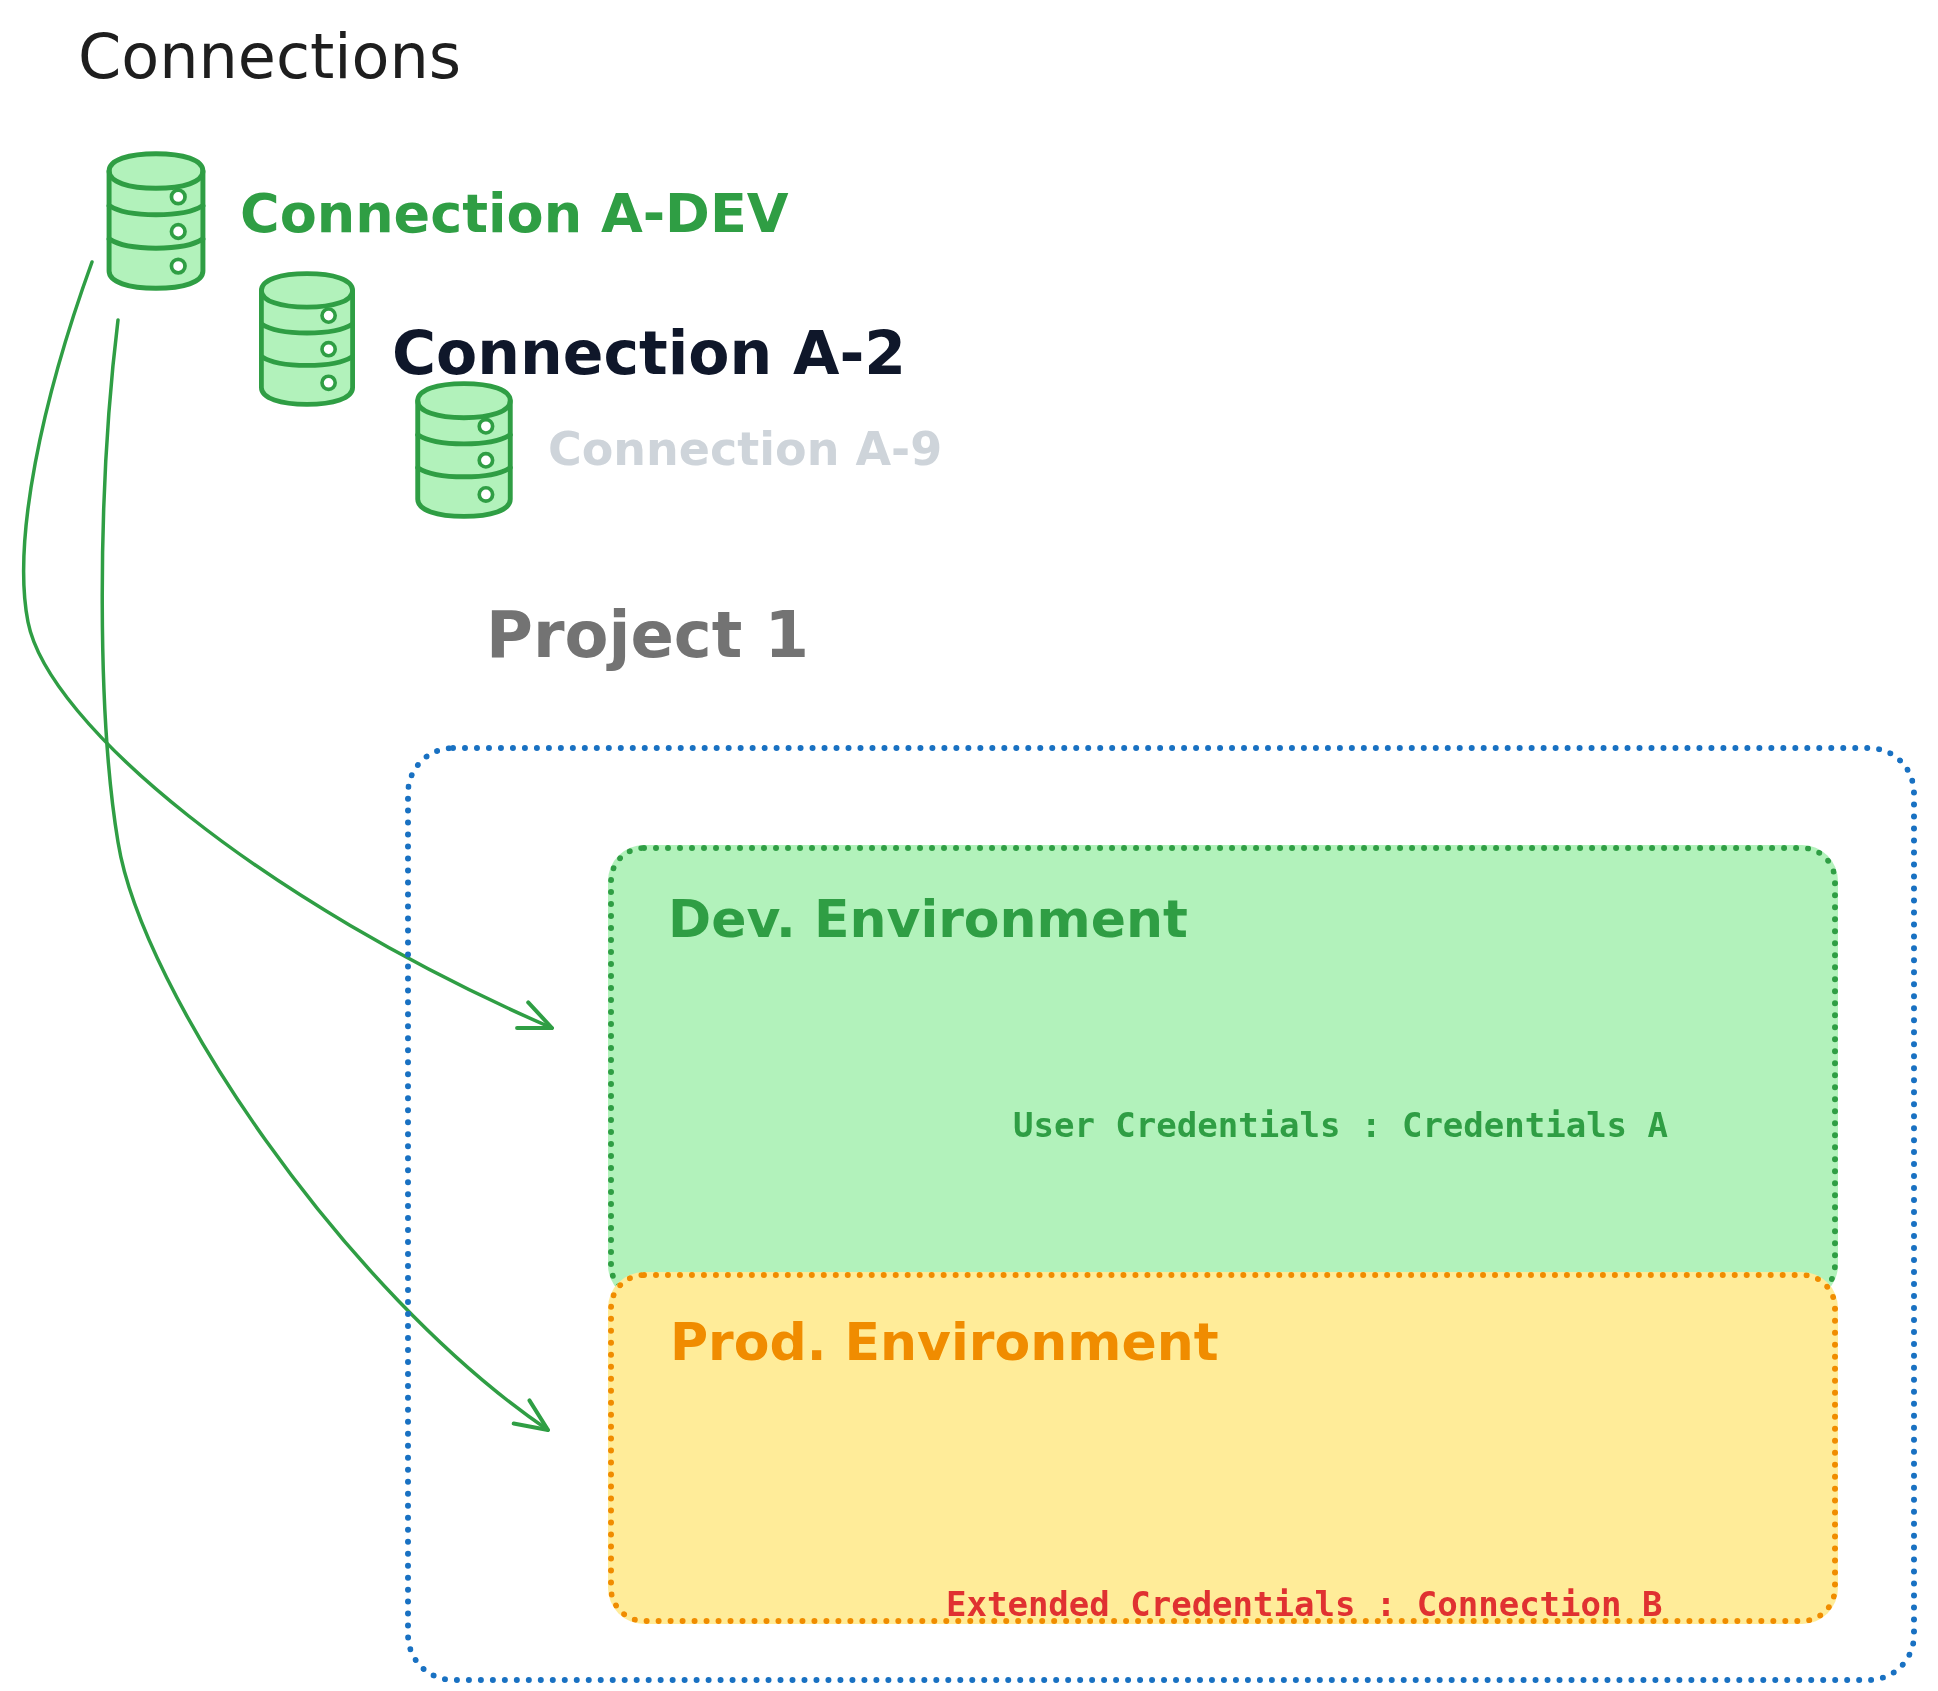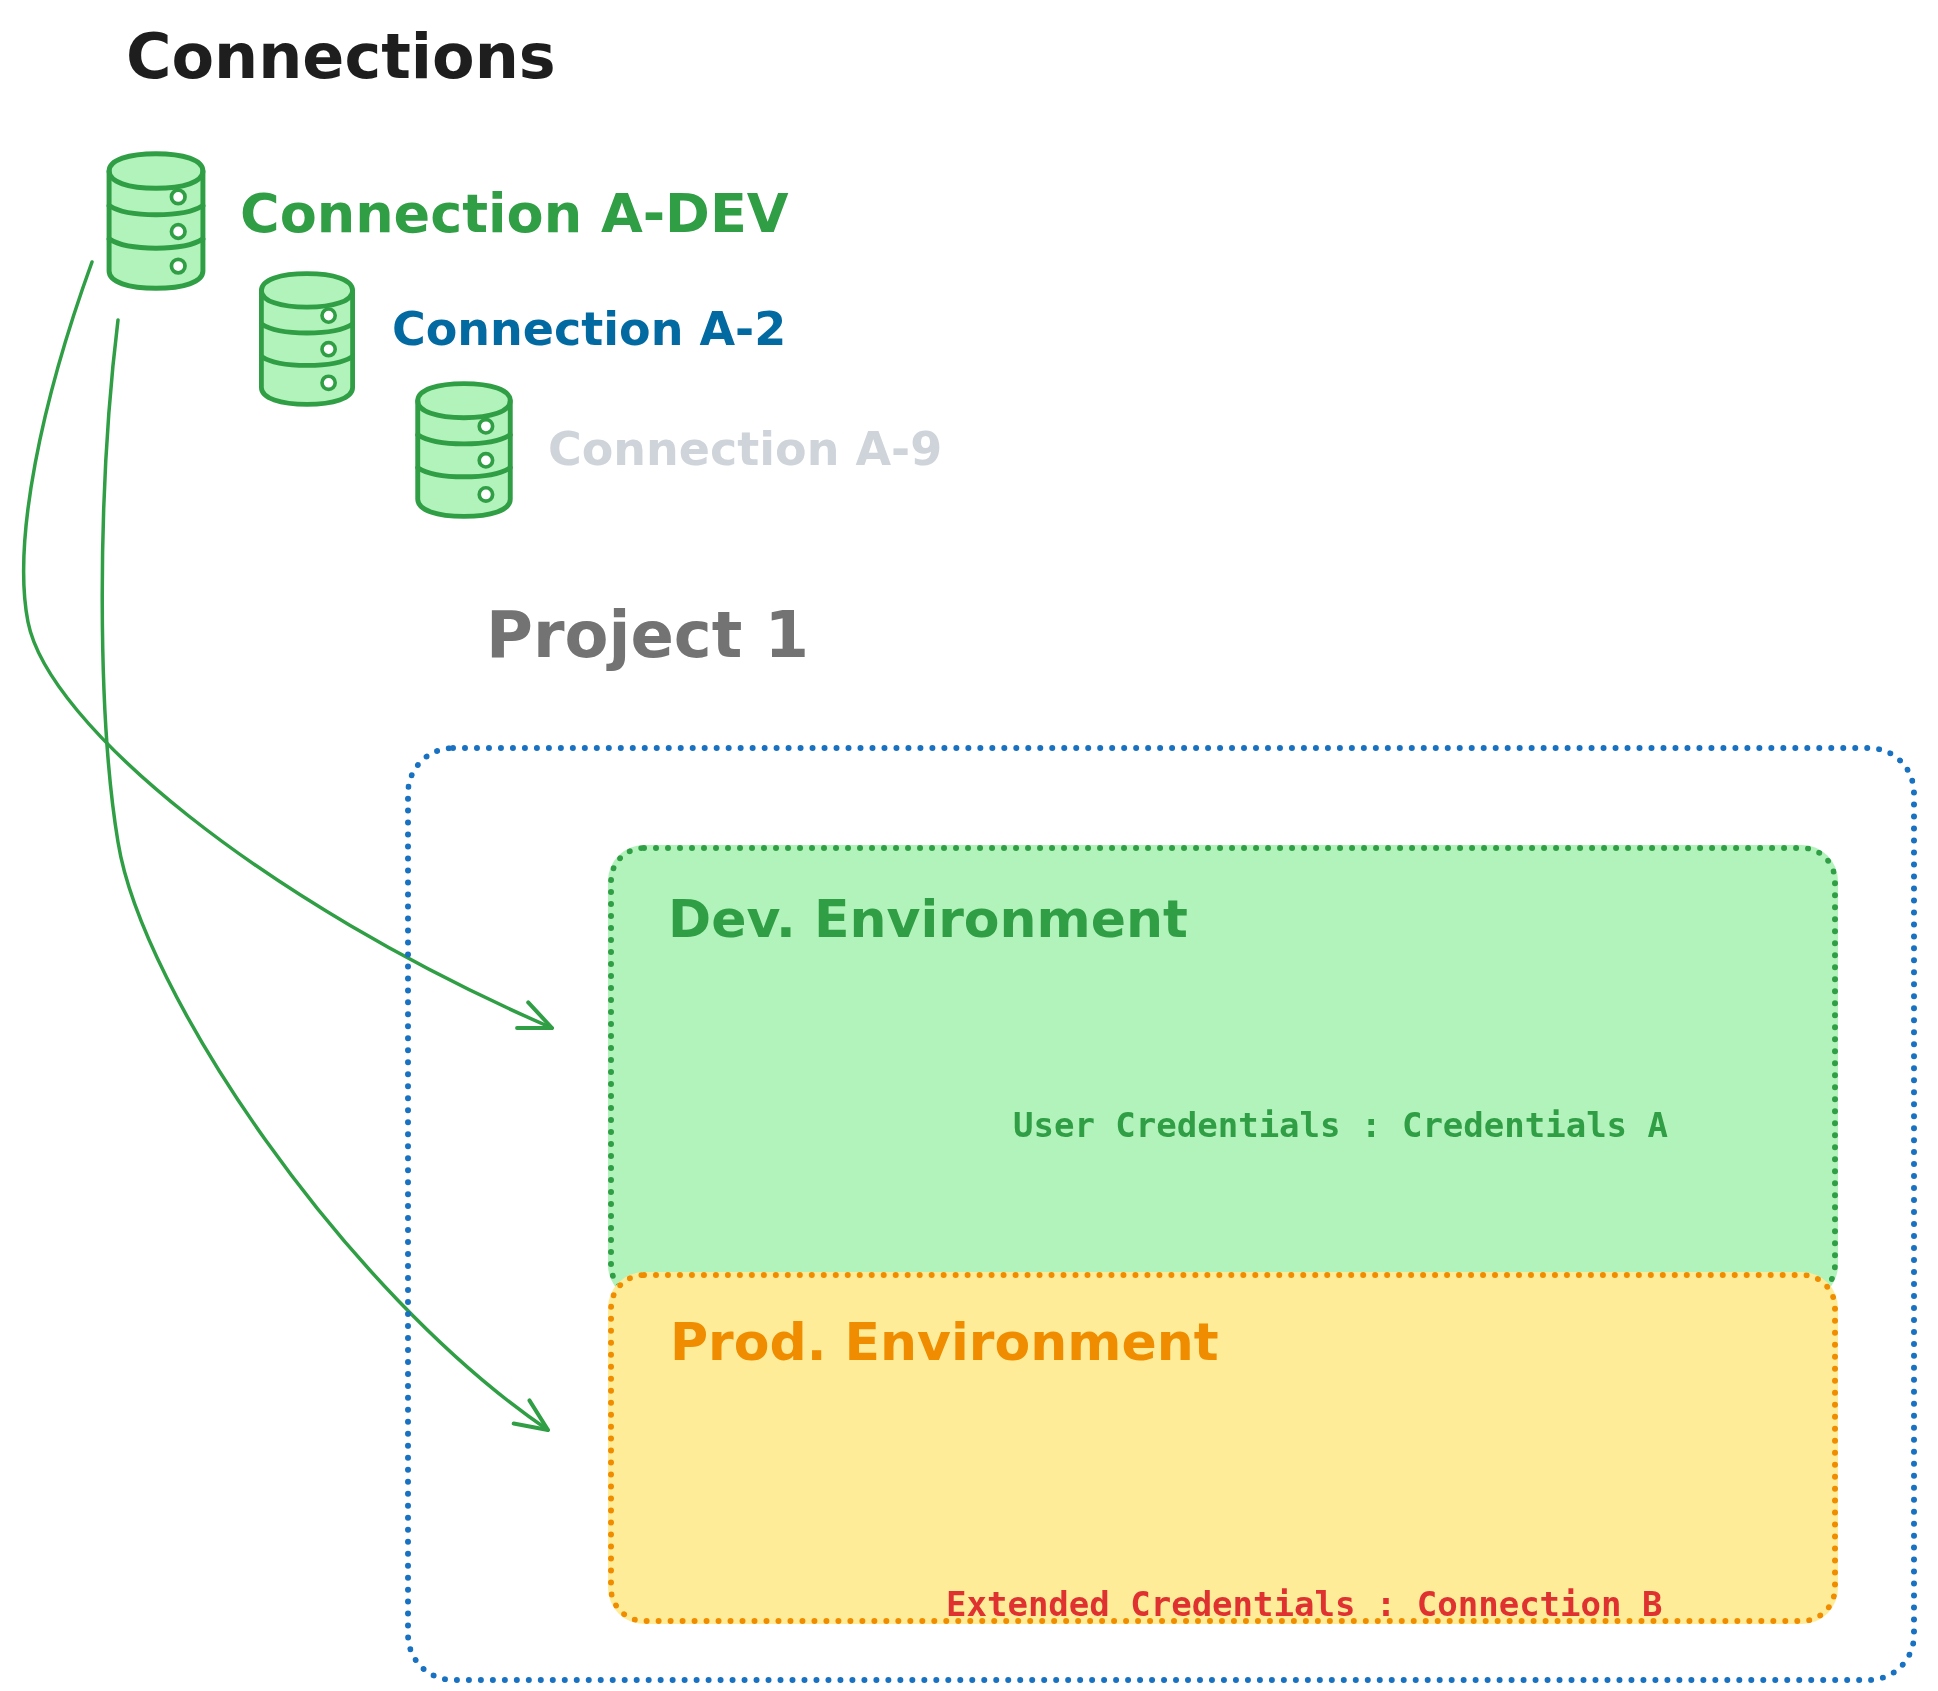--- a/index.html
+++ b/index.html
@@ -12,27 +12,27 @@
     width: 1938px;
     height: 1691px;
     background: #ffffff;
     overflow: hidden;
     font-family: "DejaVu Sans", sans-serif;
   }
   .abs { position: absolute; }
 
   .diagram-title {
     left: 78px; top: 20px;
-    font-size: 62px; font-weight: 700;
-    color: #1e1e1e; white-space: nowrap; margin-left: 48px;
+    font-size: 62px; font-weight: 400;
+    color: #1e1e1e; white-space: nowrap;
   }
 
   .conn-label { font-weight: 700; white-space: nowrap; margin-top: 16px; }
   .conn-active { left: 240px; top: 166px; font-size: 54px; color: #2f9e44; }
-  .conn-2      { left: 392px; top: 286px; font-size: 46px; color: #0369a1; }
+  .conn-2      { left: 392px; top: 302px; font-size: 60px; color: #0f172a; }
   .conn-3      { left: 548px; top: 406px; font-size: 46px; color: #ced4da; }
 
   .db-icon { position: absolute; }
   .db-icon svg { display: block; width: 100%; height: 100%; }
   .db-1 { left: 100px; top: 150px; width: 112px; height: 142px; }
   .db-2 { left: 252px; top: 270px; width: 110px; height: 138px; }
   .db-3 { left: 408px; top: 380px; width: 112px; height: 140px; }
 
   .project-title {
     left: 486px; top: 598px;

